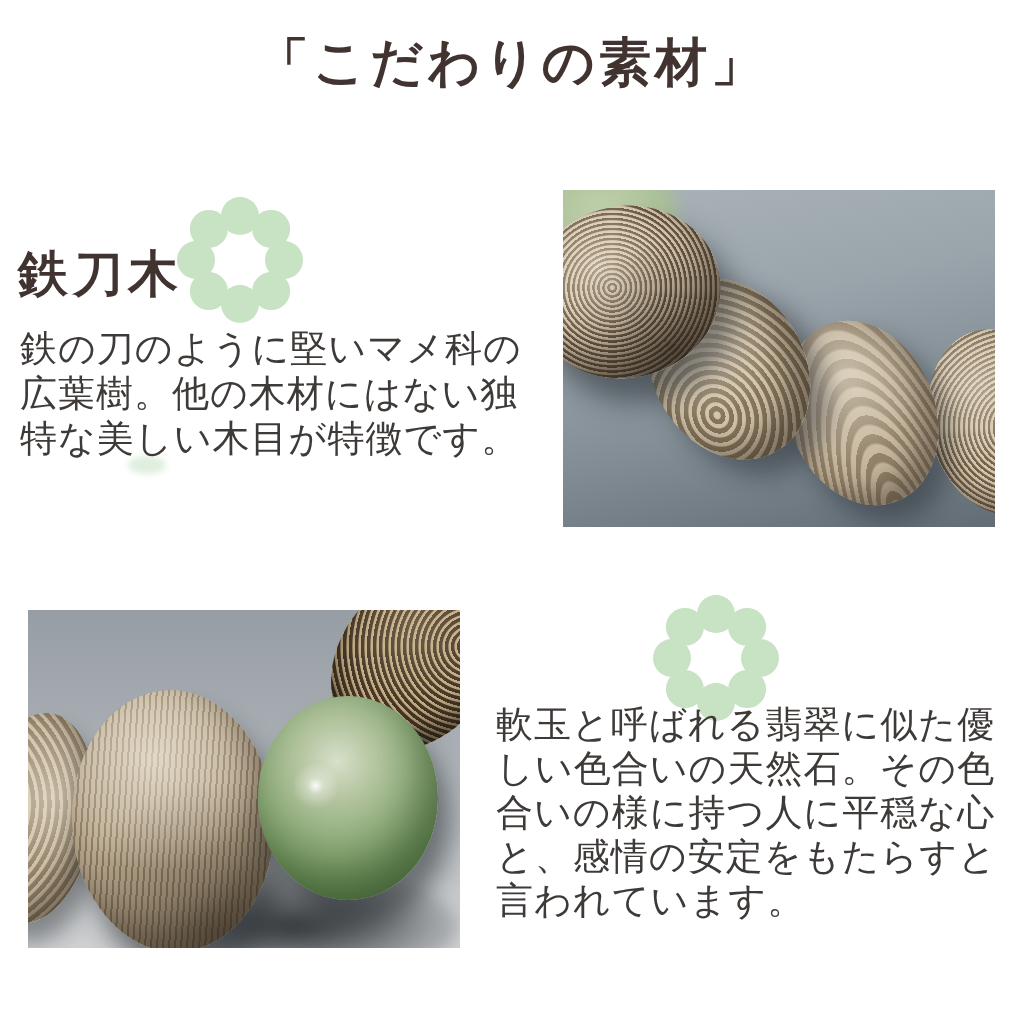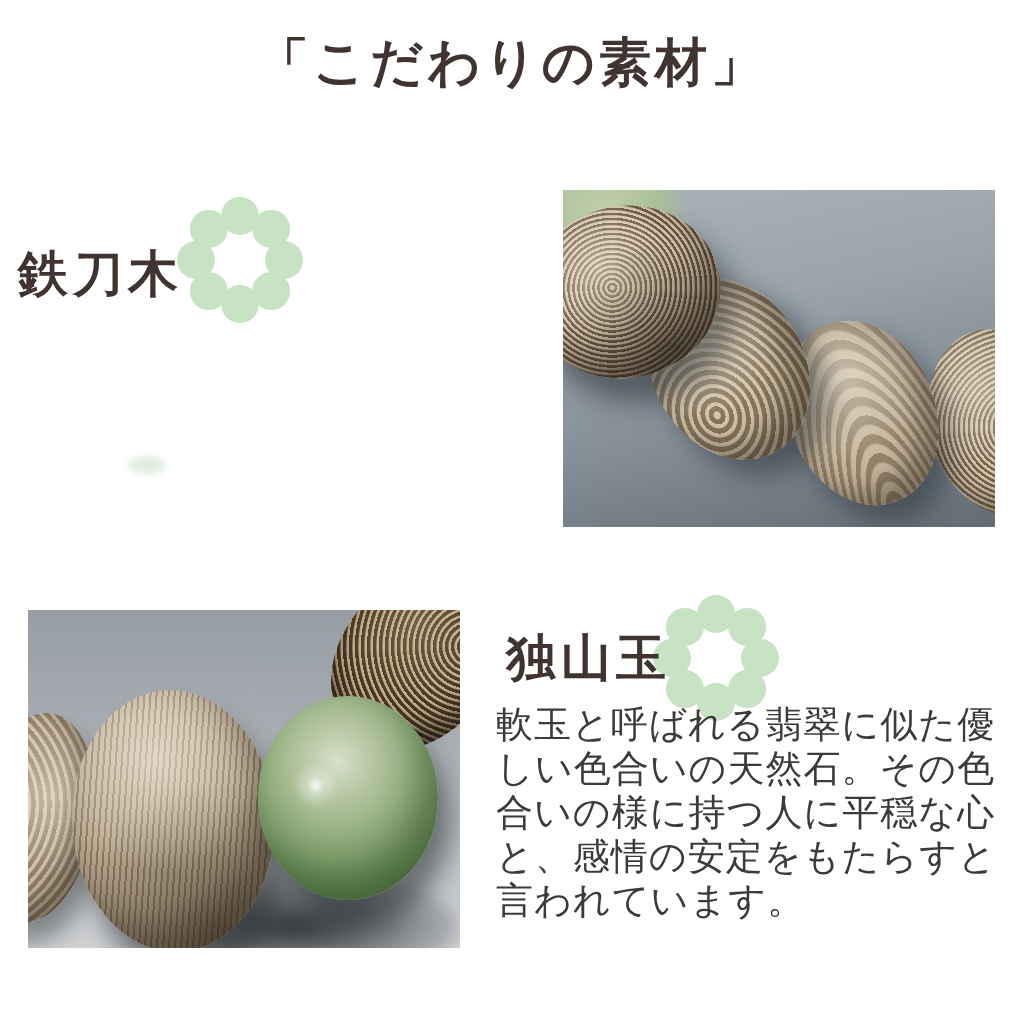--- a/index.html
+++ b/index.html
@@ -139,40 +139,42 @@
       <span class="ringbead" style="transform: rotate(0deg) translateY(-44px);"></span>
       <span class="ringbead" style="transform: rotate(45deg) translateY(-44px);"></span>
       <span class="ringbead" style="transform: rotate(90deg) translateY(-44px);"></span>
       <span class="ringbead" style="transform: rotate(135deg) translateY(-44px);"></span>
       <span class="ringbead" style="transform: rotate(180deg) translateY(-44px);"></span>
       <span class="ringbead" style="transform: rotate(225deg) translateY(-44px);"></span>
       <span class="ringbead" style="transform: rotate(270deg) translateY(-44px);"></span>
       <span class="ringbead" style="transform: rotate(315deg) translateY(-44px);"></span>
     </div>
   <h2 class="heading pos1">鉄刀木</h2>
+  <p class="body body1">鉄の刀のように堅いマメ科の
+広葉樹。他の木材にはない独
+特な美しい木目が特徴です。</p>
 
   <div class="photo photo1" role="img" aria-label="鉄刀木の木製数珠玉4個の接写写真（灰色の背景、左上に緑の珠のぼかし）">
     <div class="p1-green"></div>
     <div class="p1-d"></div>
     <div class="p1-c"></div>
     <div class="p1-b"></div>
     <div class="p1-a"></div>
   </div>
 
   <div class="ring ring2" aria-hidden="true">
       <span class="ringbead" style="transform: rotate(0deg) translateY(-44px);"></span>
       <span class="ringbead" style="transform: rotate(45deg) translateY(-44px);"></span>
       <span class="ringbead" style="transform: rotate(90deg) translateY(-44px);"></span>
       <span class="ringbead" style="transform: rotate(135deg) translateY(-44px);"></span>
       <span class="ringbead" style="transform: rotate(180deg) translateY(-44px);"></span>
       <span class="ringbead" style="transform: rotate(225deg) translateY(-44px);"></span>
       <span class="ringbead" style="transform: rotate(270deg) translateY(-44px);"></span>
       <span class="ringbead" style="transform: rotate(315deg) translateY(-44px);"></span>
     </div>
-  <h2 class="heading pos2">独山玉</h2>
   <p class="body body2">軟玉と呼ばれる翡翠に似た優
 しい色合いの天然石。その色
 合いの様に持つ人に平穏な心
 と、感情の安定をもたらすと
 言われています。</p>
 
   <div class="photo photo2" role="img" aria-label="独山玉（緑色の天然石の珠）と木製数珠玉の接写写真">
     <div class="p2-shadow"></div>
     <div class="p2-h"></div>
     <div class="p2-e"></div>

